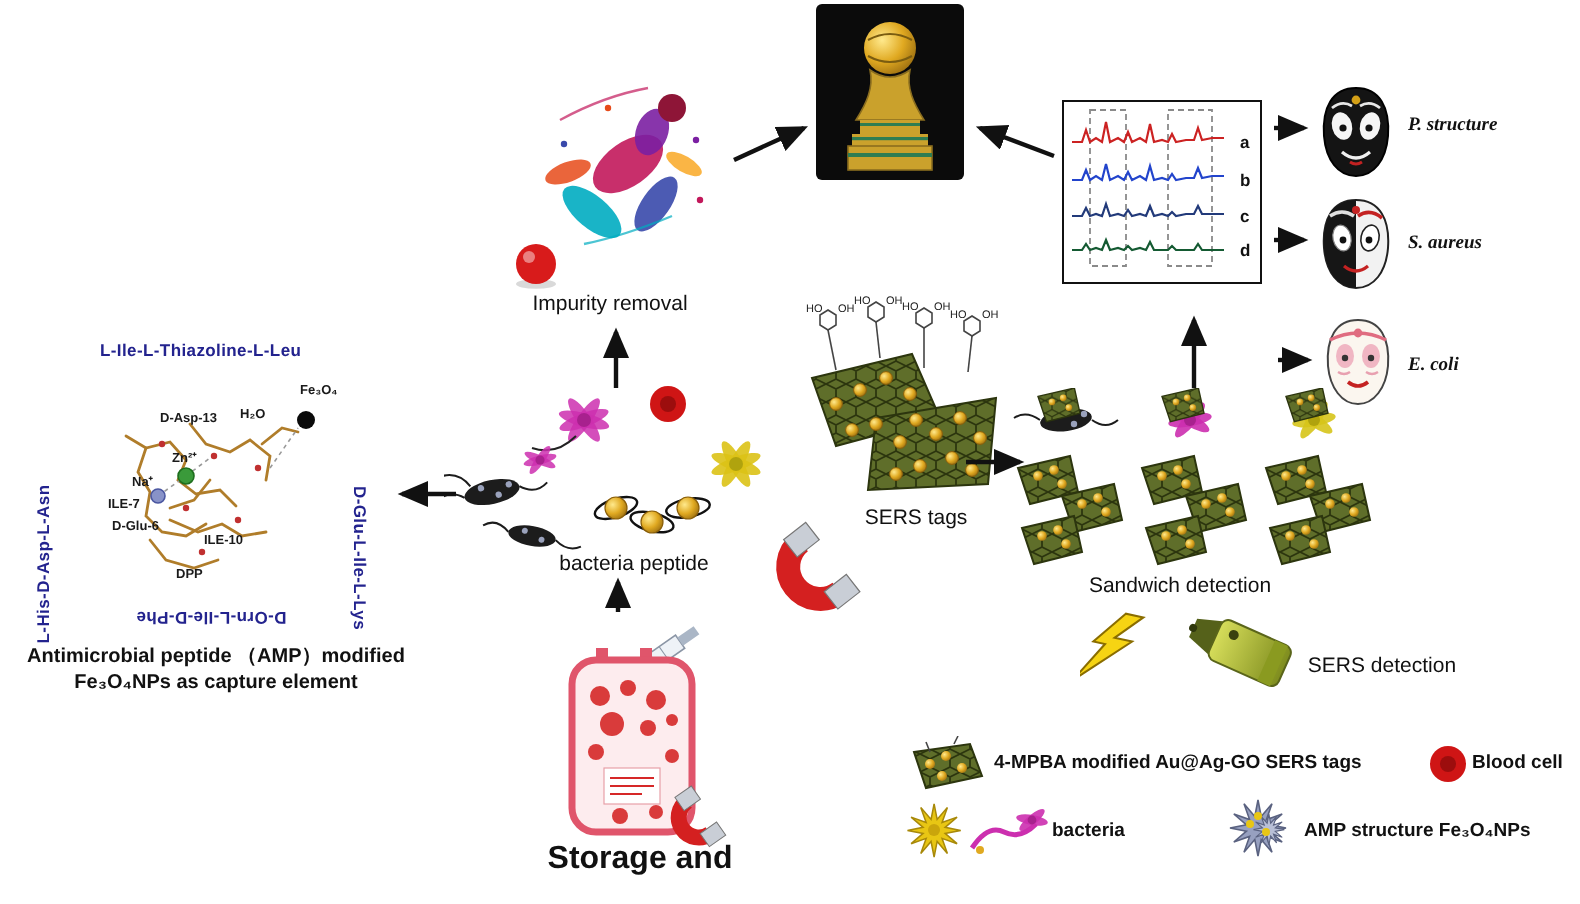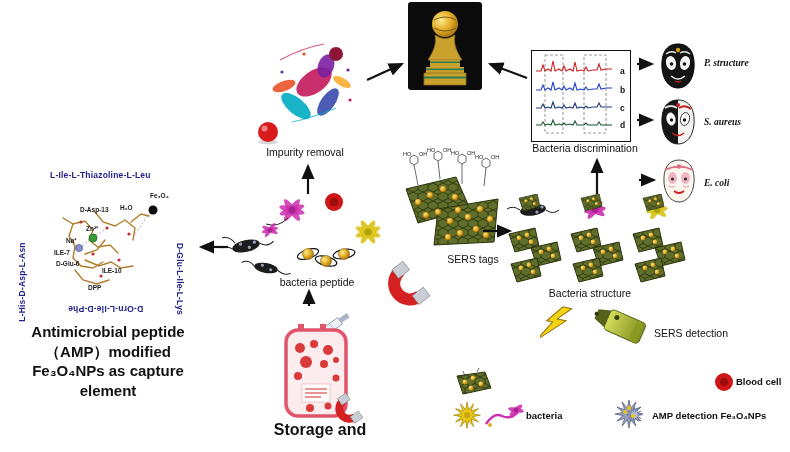--- a/index.html
+++ b/index.html
@@ -8,21 +8,21 @@
     position: relative; width: 790px; height: 452px;
     background: #ffffff; overflow: hidden;
     font-family: "Liberation Sans", sans-serif;
   }
   .abs { position: absolute; }
   .biglbl { position:absolute; font-weight:normal; font-size:10.5px; color:#111;
             text-align:center; white-space:nowrap; }
   .species { position:absolute; font-family:"Liberation Serif", serif;
              font-style:italic; font-weight:bold; font-size:9.5px; color:#111; white-space:nowrap; }
   .leglbl { position:absolute; font-weight:bold; font-size:9.5px; color:#111; white-space:nowrap; }
-  .caption { position:absolute; font-weight:bold; font-size:15px; color:#111;
+  .caption { position:absolute; font-weight:bold; font-size:10px; color:#111;
              text-align:center; line-height:1.3; }
   .ringtxt { position:absolute; white-space:nowrap; font-weight:bold;
              font-size:8.5px; color:#23238e; letter-spacing:0.2px; }
   .anno { position:absolute; font-weight:bold; font-size:6.5px; color:#1a1a1a; white-space:nowrap; }
   .spectra-box { position:absolute; border:1.5px solid #111; background:#fff; }
   svg { display:block; }
 </style>
 </head>
 <body>
 
@@ -94,21 +94,20 @@
       <path d="M4,20 l5,0 2,-6 2,6 3,-2 3,2 2,-10 2,10 4,-2 3,2 2,-5 2,5 4,-2 3,2 2,-9 2,9 4,-1 3,1 2,-4 2,4 5,-1 4,0 2,-6 2,6 5,-1 6,0" stroke="#cc2222" stroke-width="1.1" fill="none"></path>
       <path d="M4,39 l5,0 2,-5 2,5 3,-2 3,2 2,-8 2,8 4,-2 3,2 2,-4 2,4 4,-2 3,2 2,-7 2,7 4,-1 3,1 2,-3 2,3 5,-1 4,0 2,-5 2,5 5,-1 6,0" stroke="#2244cc" stroke-width="1.1" fill="none"></path>
       <path d="M4,57 l5,0 2,-4 2,4 3,-1 3,1 2,-6 2,6 4,-1 3,1 2,-3 2,3 4,-1 3,1 2,-5 2,5 4,-1 3,1 2,-2 2,2 5,-1 4,0 2,-4 2,4 5,0 6,0" stroke="#223a7a" stroke-width="1.1" fill="none"></path>
       <path d="M4,74 l5,0 2,-3 2,3 3,-1 3,1 2,-5 2,5 4,-1 3,1 2,-2 2,2 4,-1 3,1 2,-4 2,4 4,0 3,0 2,-2 2,2 5,0 4,0 2,-3 2,3 5,0 6,0" stroke="#145a32" stroke-width="1.1" fill="none"></path>
       <text x="88" y="23" font-size="8.5" font-weight="bold" fill="#111">a</text>
       <text x="88" y="42" font-size="8.5" font-weight="bold" fill="#111">b</text>
       <text x="88" y="60" font-size="8.5" font-weight="bold" fill="#111">c</text>
       <text x="88" y="77" font-size="8.5" font-weight="bold" fill="#111">d</text>
     </svg>
   </div>
-  <div class="biglbl" style="left:524px;top:142px;width:122px">Bacteria discrimination</div>
 
   <svg class="abs" style="left:658px;top:42px" width="40" height="48">
     <path d="M20,2 C32,2 37,12 36,26 C35,38 29,46 20,46 C11,46 5,38 4,26 C3,12 8,2 20,2 Z" fill="#141414" stroke="#000" stroke-width="1"></path>
     <ellipse cx="13" cy="21" rx="5" ry="7" fill="#f5f5f5" transform="rotate(-14 13 21)"></ellipse>
     <ellipse cx="27" cy="21" rx="5" ry="7" fill="#f5f5f5" transform="rotate(14 27 21)"></ellipse>
     <circle cx="13.5" cy="22" r="1.8" fill="#111"></circle>
     <circle cx="26.5" cy="22" r="1.8" fill="#111"></circle>
     <path d="M8,12 Q13,8 18,11" stroke="#e8e8e8" stroke-width="1.4" fill="none"></path>
     <path d="M22,11 Q27,8 32,12" stroke="#e8e8e8" stroke-width="1.4" fill="none"></path>
     <circle cx="20" cy="8" r="2.2" fill="#d4a017"></circle>
@@ -280,21 +279,21 @@
       <text x="-7" y="3" font-size="5.5" fill="#222">HO</text>
       <text x="9" y="3" font-size="5.5" fill="#222">OH</text>
     </g>
     <g transform="translate(84,9)">
       <line x1="4" y1="12" x2="2" y2="30" stroke="#444" stroke-width="0.8"></line>
       <polygon points="4,2 8,4.5 8,9.5 4,12 0,9.5 0,4.5" fill="none" stroke="#444" stroke-width="0.8"></polygon>
       <text x="-7" y="3" font-size="5.5" fill="#222">HO</text>
       <text x="9" y="3" font-size="5.5" fill="#222">OH</text>
     </g>
   </svg>
-  <div class="biglbl" style="left:427px;top:253px;width:92px">SERS tags</div>
+  <div class="biglbl" style="left:412px;top:253px;width:92px">SERS tags</div>
 
   <svg class="abs" style="left:505px;top:194px" width="185" height="94">
     <g>
       <g transform="translate(28,16)">
         <ellipse rx="13" ry="5.5" fill="#1c1c1c" transform="rotate(-8)"></ellipse>
         <path d="M-13,0 q-7,-5 -13,-1 M13,0 q7,5 13,0" stroke="#1c1c1c" stroke-width="1" fill="none"></path>
         <circle cx="-5" cy="-3" r="1.6" fill="#9aa2bc"></circle>
           <circle cx="4" cy="2" r="1.6" fill="#9aa2bc"></circle>
           <circle cx="9" cy="-3" r="1.6" fill="#9aa2bc"></circle>
       </g>
@@ -321,21 +320,21 @@
         <ellipse rx="11" ry="3.2" fill="#d6c41a" opacity="0.9" transform="rotate(-10)"></ellipse>
         <ellipse rx="11" ry="3.2" fill="#d6c41a" opacity="0.9" transform="rotate(35)"></ellipse>
         <circle r="3" fill="#b0a30e"></circle>
       </g>
       <use href="#flakeS" transform="translate(14,0) scale(0.7)"></use>
       <use href="#flakeS" transform="translate(4,34)"></use>
       <use href="#flakeS" transform="translate(26,48)"></use>
       <use href="#flakeS" transform="translate(6,64)"></use>
     </g>
   </svg>
-  <div class="biglbl" style="left:530px;top:287px;width:120px">Bacteria structure</div>
+  <div class="biglbl" style="left:530px;top:287px;width:120px">Sandwich detection</div>
 
   <svg class="abs" style="left:540px;top:306px" width="34" height="40">
     <polygon points="19,0 6,17 12,17 0,38 25,13 16,13 28,0" fill="#f6d413" stroke="#8a6d00" stroke-width="1" transform="rotate(12 17 19)"></polygon>
   </svg>
   <svg class="abs" style="left:584px;top:299px" width="70" height="54">
     <g transform="rotate(24 35 26)">
       <polygon points="10,20 22,16 22,34 10,30" fill="#55611a"></polygon>
       <circle cx="10" cy="25" r="2" fill="#2f370c"></circle>
       <rect x="22" y="14" width="38" height="22" rx="4" fill="url(#laserg)" stroke="#5a651a" stroke-width="1"></rect>
       <rect x="50" y="14" width="7" height="22" fill="#8a9a20"></rect>
@@ -383,20 +382,21 @@
 
   <svg class="abs" style="left:455px;top:368px" width="38" height="28">
     <polygon points="2,8 30,4 36,20 8,26" fill="url(#hexp)" stroke="#2c350e" stroke-width="1"></polygon>
     <circle cx="10" cy="14" r="2.5" fill="url(#goldg)"></circle>
     <circle cx="18" cy="10" r="2.5" fill="url(#goldg)"></circle>
     <circle cx="26" cy="16" r="2.5" fill="url(#goldg)"></circle>
     <circle cx="16" cy="20" r="2.5" fill="url(#goldg)"></circle>
     <line x1="22" y1="4" x2="24" y2="0" stroke="#444" stroke-width="0.8"></line>
     <line x1="10" y1="8" x2="8" y2="3" stroke="#444" stroke-width="0.8"></line>
   </svg>
+  <div class="leglbl" style="left:497px;top:376px">4-MPBA modified Au@Ag-GO SERS tags</div>
   <svg class="abs" style="left:712px;top:370px" width="24" height="24">
     <circle cx="12" cy="12" r="9" fill="#cf1515"></circle>
     <circle cx="12" cy="12" r="4" fill="#9c0d0d"></circle>
   </svg>
   <div class="leglbl" style="left:736px;top:376px">Blood cell</div>
 
   <svg class="abs" style="left:452px;top:400px" width="32" height="32">
     <use href="#star12" transform="translate(-3,0) scale(0.95)" fill="#e8c614" stroke="#a8890a" stroke-width="0.8"></use>
     <circle cx="15" cy="15" r="3" fill="#caa50c"></circle>
   </svg>
@@ -410,21 +410,21 @@
     <circle cx="6" cy="25" r="2" fill="#e0a921"></circle>
   </svg>
   <div class="leglbl" style="left:526px;top:410px">bacteria</div>
   <svg class="abs" style="left:610px;top:398px" width="38" height="34">
     <use href="#star12" fill="#97a0c0" stroke="#5a6280" stroke-width="0.8"></use>
     <use href="#star12" transform="translate(14,8) scale(0.55)" fill="#b8bfd6" stroke="#5a6280" stroke-width="1"></use>
     <circle cx="15" cy="14" r="2" fill="#e8c614"></circle>
     <circle cx="23" cy="18" r="2" fill="#e8c614"></circle>
     <circle cx="19" cy="10" r="2" fill="#e8c614"></circle>
   </svg>
-  <div class="leglbl" style="left:652px;top:410px">AMP detection Fe₃O₄NPs</div>
+  <div class="leglbl" style="left:652px;top:410px">AMP structure Fe₃O₄NPs</div>
 
   <svg class="abs" style="left:0;top:0;pointer-events:none" width="790" height="452">
     <defs>
       <marker id="ah" markerWidth="8" markerHeight="8" refX="6" refY="3" orient="auto">
         <path d="M0,0 L7,3 L0,6 Z" fill="#111"></path>
       </marker>
     </defs>
     <g stroke="#111" stroke-width="2.2">
       <line x1="308" y1="194" x2="308" y2="166" marker-end="url(#ah)"></line>
       <line x1="367" y1="80" x2="402" y2="64" marker-end="url(#ah)"></line>

